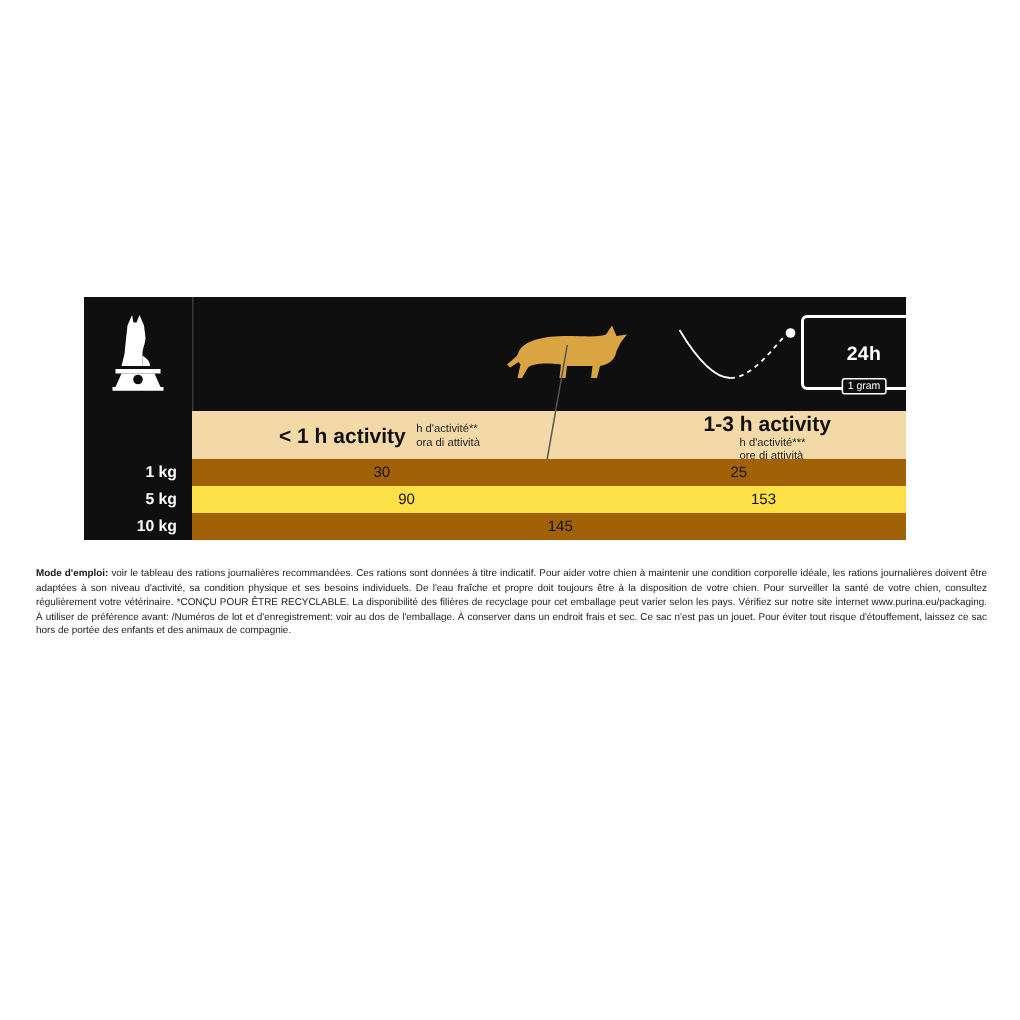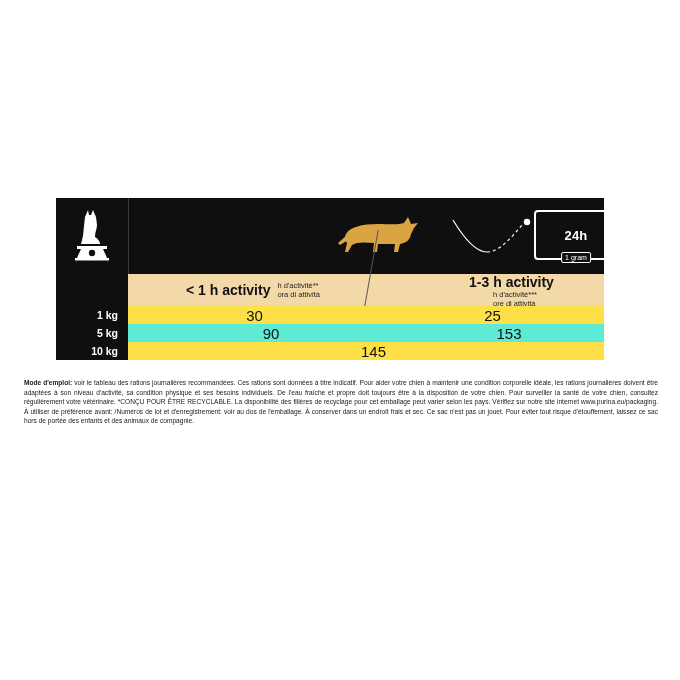--- a/index.html
+++ b/index.html
@@ -138,40 +138,40 @@
     background: #555555;
     transform: skewX(-10deg);
   }
 
   
   .data-row {
     display: flex;
     height: 18px;
     align-items: stretch;
   }
-  .row-white { background: #fde047; gap: 15px; }
-  .row-grey  { background: #5eead4; gap: 48px; }
+  .row-white { background: #a16207; gap: 15px; }
+  .row-grey  { background: #fde047; gap: 48px; }
   .row-label {
     width: 72px;
     background: #0f0f0f;
     color: #ffffff;
     font-size: 10.5px;
     font-weight: bold;
     display: flex;
     align-items: center;
     justify-content: flex-end;
     padding-right: 10px;
     box-sizing: border-box;
   }
   .row-val {
     flex: 1;
     display: flex;
     align-items: center;
     justify-content: center;
-    font-size: 15px;
+    font-size: 10px;
     color: #111111;
   }
 
   
   .legal {
     position: absolute;
     left: 24px;
     top: 378px;
     width: 634px;
     font-size: 6.6px;

